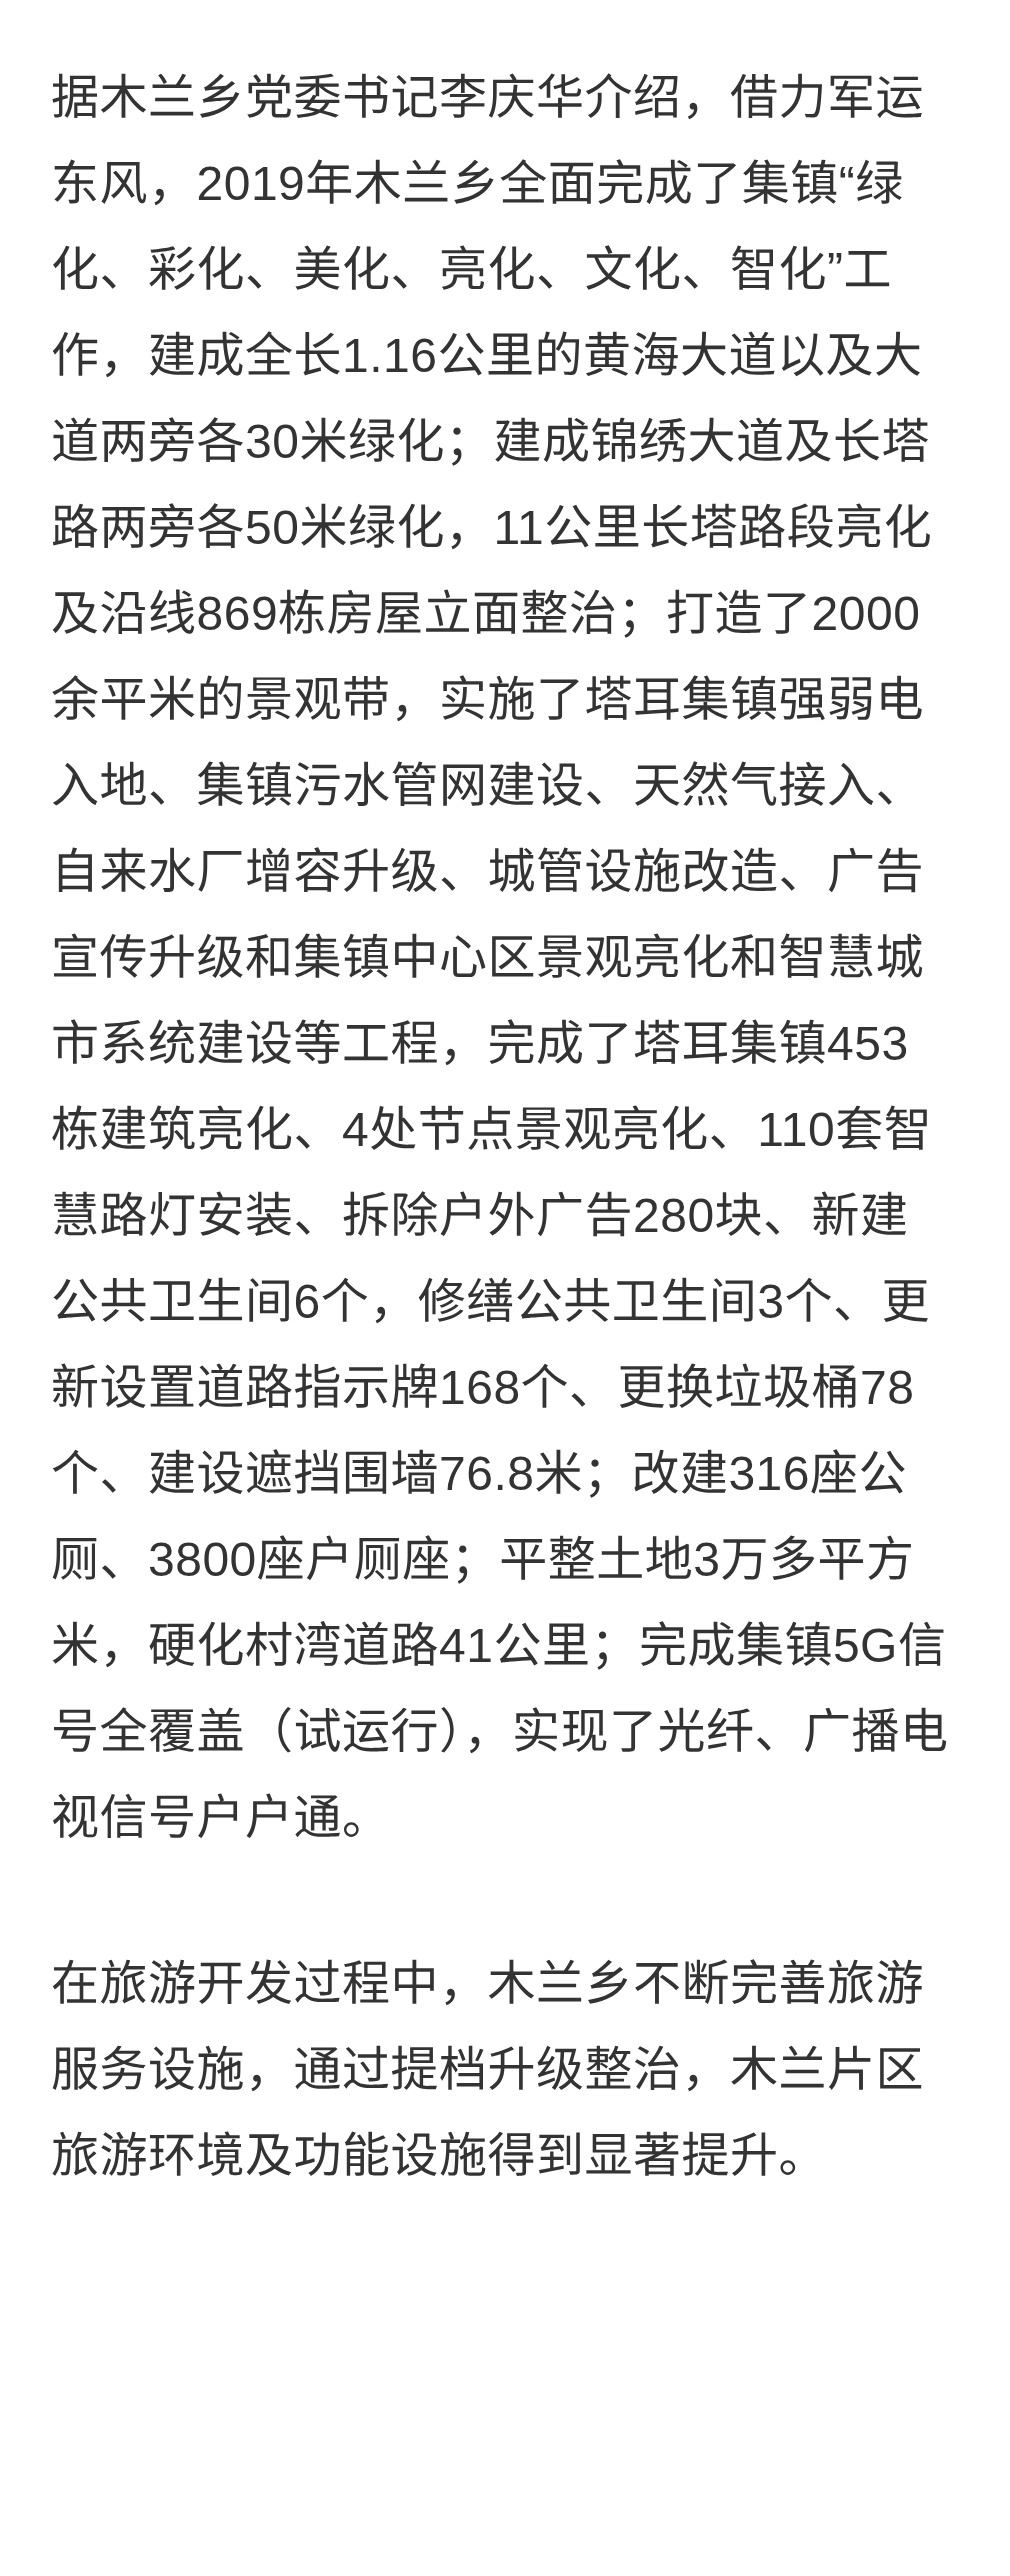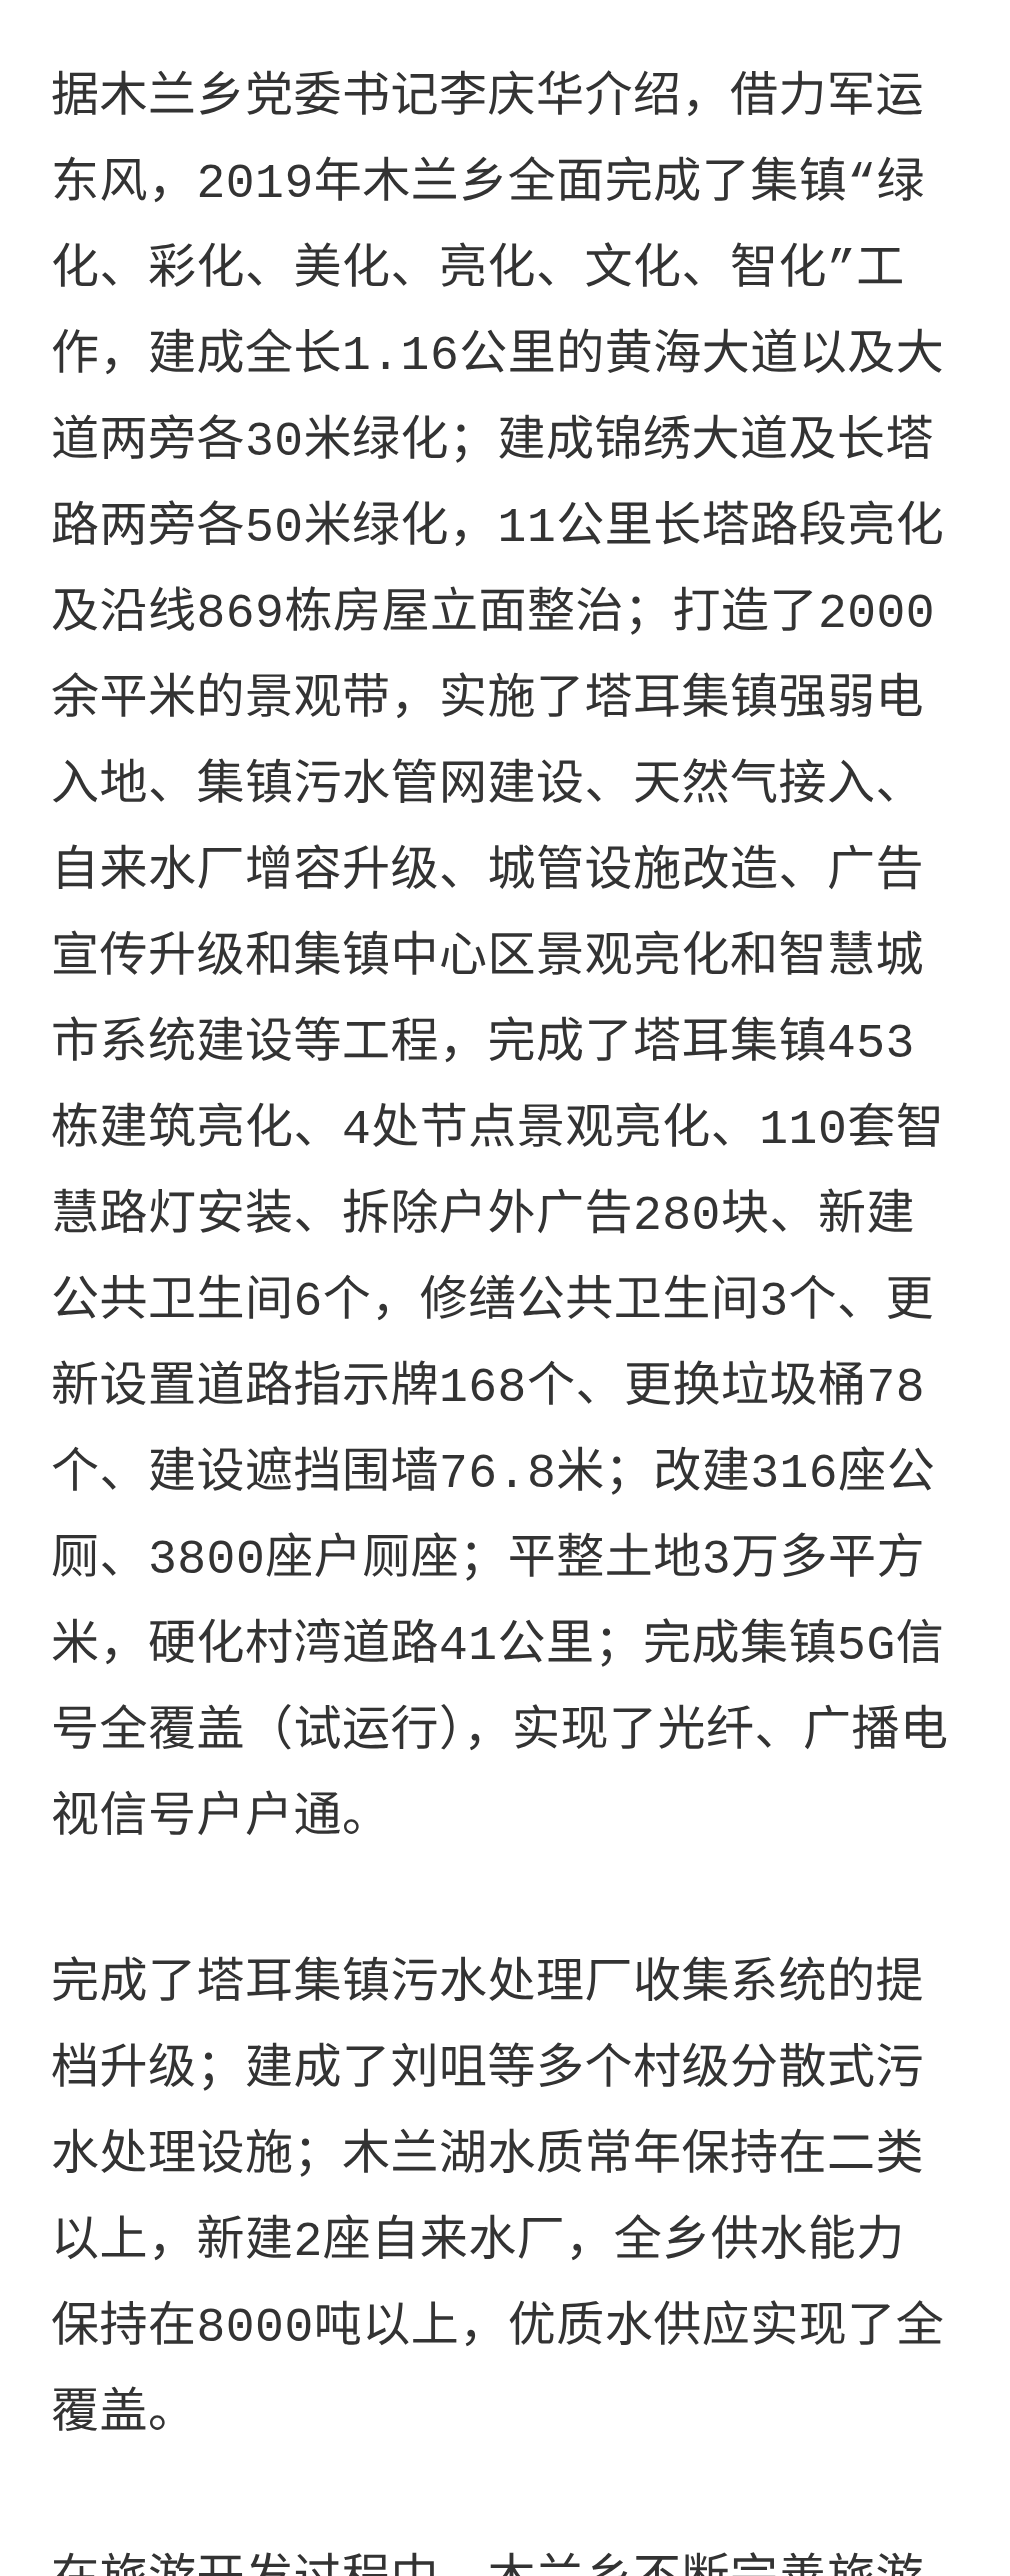--- a/index.html
+++ b/index.html
@@ -24,27 +24,25 @@
     color:var(--text-color);
     font-size:48px;
     line-height:86px;
     letter-spacing:0.5px;
     text-align:left;
     word-break:break-all;
     overflow-wrap:break-word;
   }
   .article p{
     margin:0 12px 80px 0;
-    font-family:Liberation Mono, monospace;
   }
   .article p:last-child{
     margin-bottom:0;
   }
 </style>
 </head>
 <body>
 
 <div class="article">
   <p>据木兰乡党委书记李庆华介绍，借力军运东风，2019年木兰乡全面完成了集镇“绿化、彩化、美化、亮化、文化、智化”工作，建成全长1.16公里的黄海大道以及大道两旁各30米绿化；建成锦绣大道及长塔路两旁各50米绿化，11公里长塔路段亮化及沿线869栋房屋立面整治；打造了2000余平米的景观带，实施了塔耳集镇强弱电入地、集镇污水管网建设、天然气接入、自来水厂增容升级、城管设施改造、广告宣传升级和集镇中心区景观亮化和智慧城市系统建设等工程，完成了塔耳集镇453栋建筑亮化、4处节点景观亮化、110套智慧路灯安装、拆除户外广告280块、新建公共卫生间6个，修缮公共卫生间3个、更新设置道路指示牌168个、更换垃圾桶78个、建设遮挡围墙76.8米；改建316座公厕、3800座户厕座；平整土地3万多平方米，硬化村湾道路41公里；完成集镇5G信号全覆盖（试运行），实现了光纤、广播电视信号户户通。</p>
-  <p>完成了塔耳集镇污水处理厂收集系统的提档升级；建成了刘咀等多个村级分散式污水处理设施；木兰湖水质常年保持在二类以上，新建2座自来水厂，全乡供水能力保持在8000吨以上，优质水供应实现了全覆盖。</p>
   <p>在旅游开发过程中，木兰乡不断完善旅游服务设施，通过提档升级整治，木兰片区旅游环境及功能设施得到显著提升。</p>
 </div>
 
 
 </body></html>

